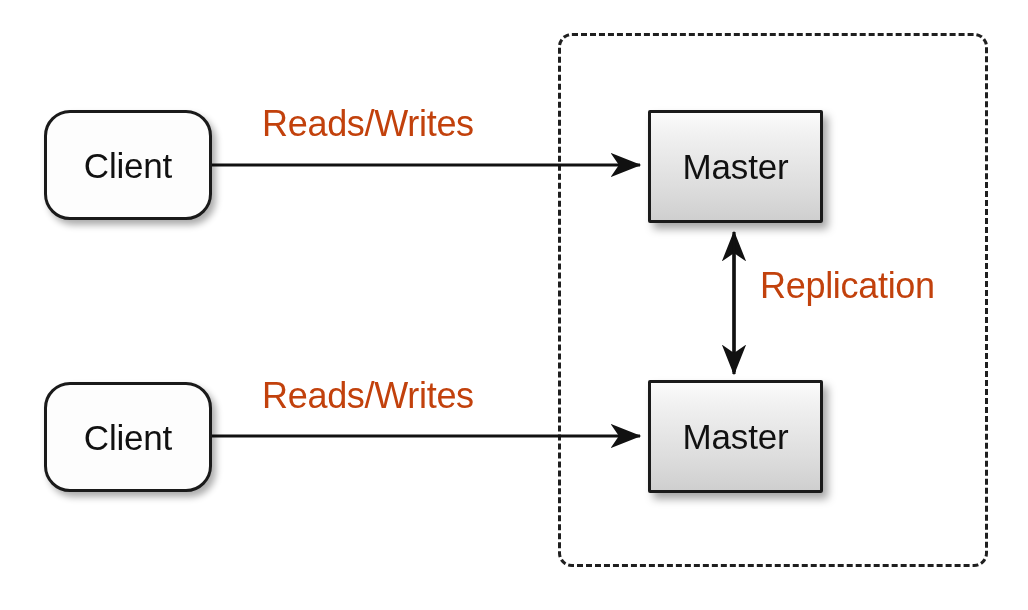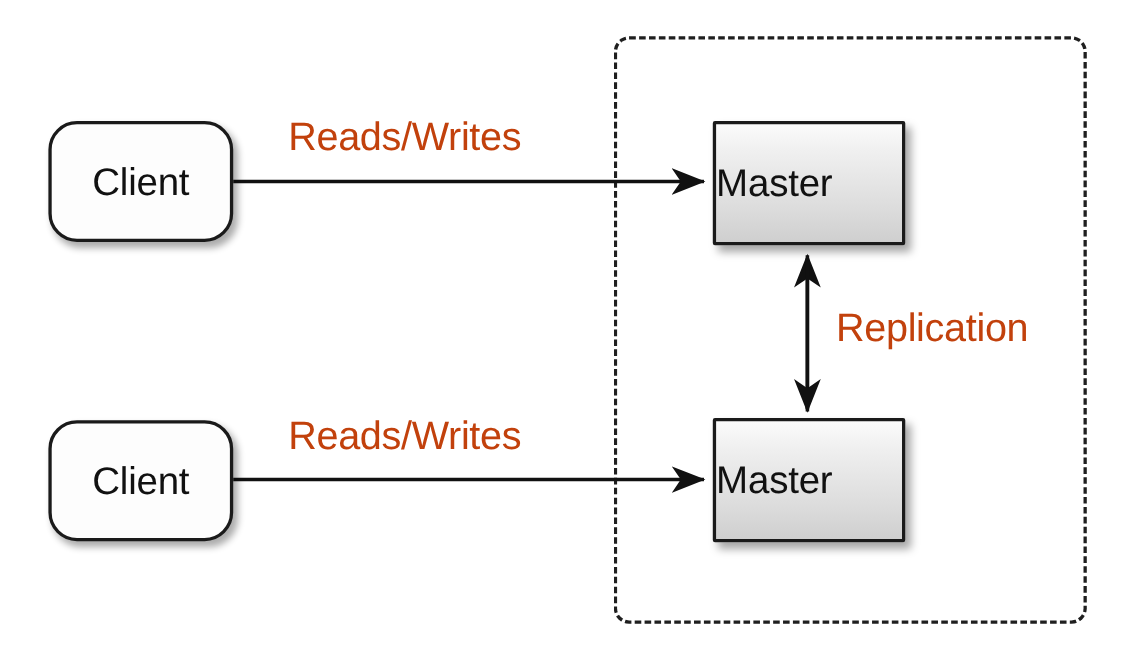--- a/index.html
+++ b/index.html
@@ -44,21 +44,21 @@
   }
   
   .master-box {
     position: absolute;
     box-sizing: border-box;
     border: 3px solid #1a1a1a;
     border-radius: 2px;
     background: linear-gradient(to bottom, #fbfbfb 0%, #f0f0f0 22%, #dcdcdc 72%, #cfcfcf 100%);
     display: flex;
     align-items: center;
-    justify-content: flex-start;
+    justify-content: center;
     box-shadow: 5px 6px 8px rgba(0,0,0,0.35);
   }
   .master-label {
     font-size: 35px;
     color: #111111;
     letter-spacing: -0.2px;
     line-height: 1;
   }
   
   .edge-label {
@@ -119,15 +119,15 @@
   </div>
 
   <div class="master-box" style="left:648px; top:380px; width:175px; height:113px;">
     <span class="master-label">Master</span>
   </div>
 
   <div class="edge-label" style="left:262px; top:106px;">Reads/Writes</div>
 
   <div class="edge-label" style="left:262px; top:378px;">Reads/Writes</div>
 
-  <div class="edge-label" style="left:760px; top:280px;">Replication</div>
+  <div class="edge-label" style="left:760px; top:268px;">Replication</div>
 
 </div>
 
 </body></html>

